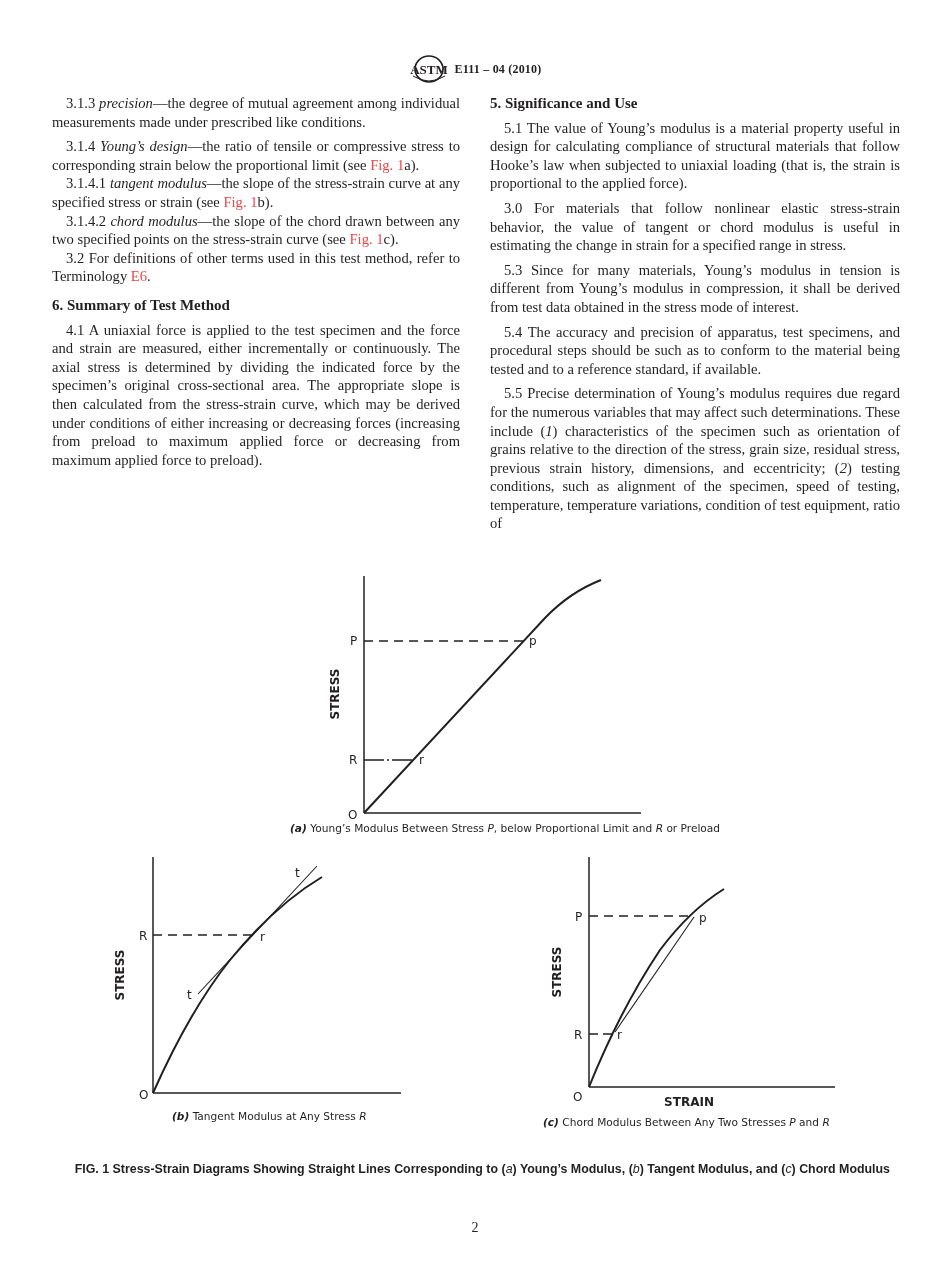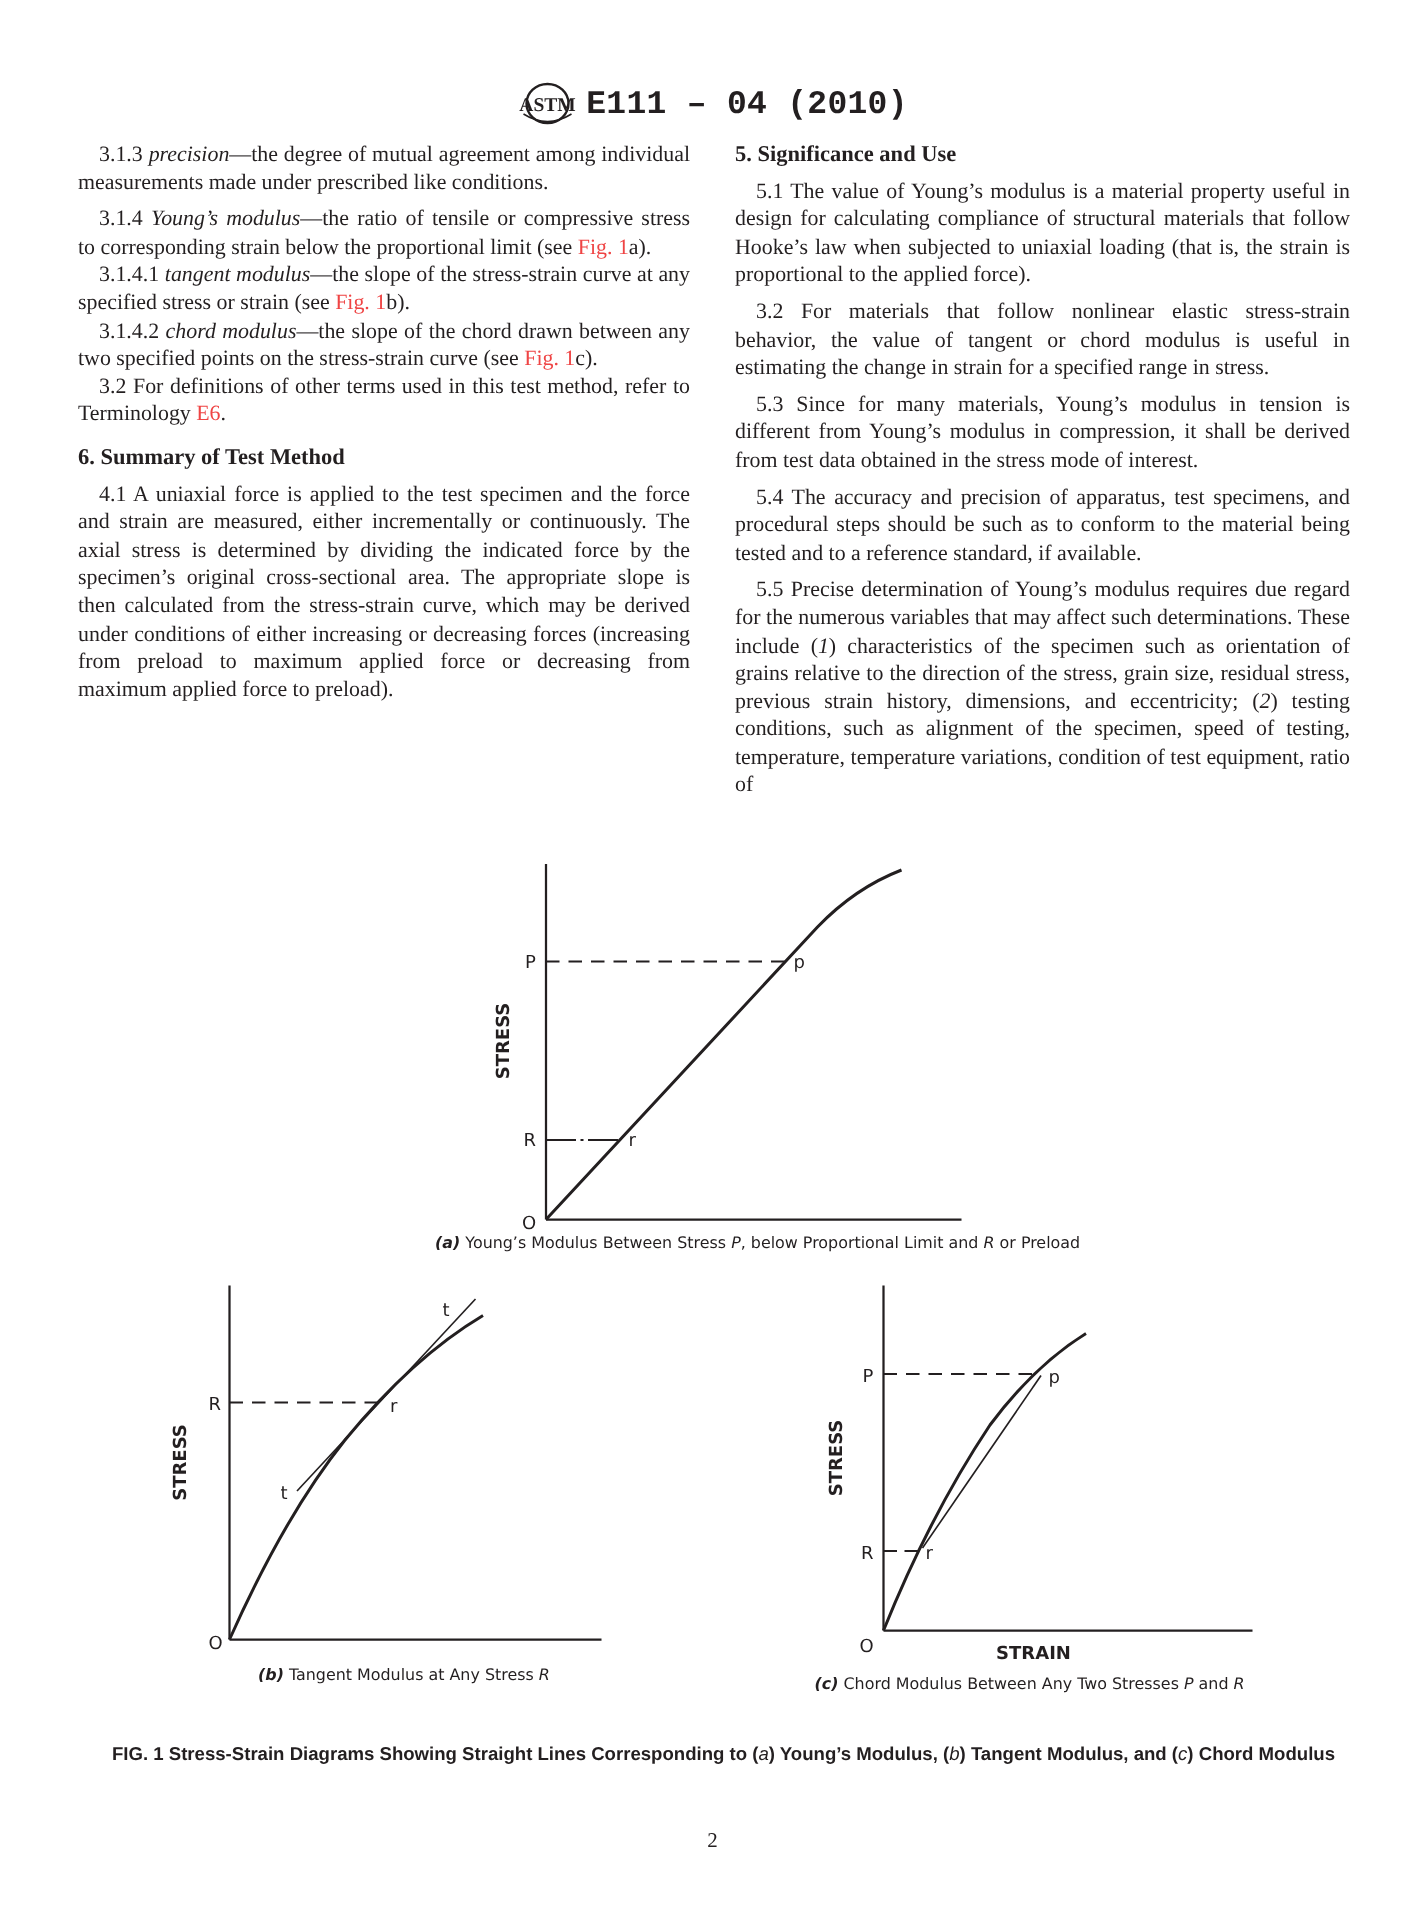--- a/index.html
+++ b/index.html
@@ -1,21 +1,21 @@
 <!DOCTYPE html>
 <html><head>
 <meta charset="utf-8">
 <style>
   html, body { margin: 0; padding: 0; background: #ffffff; }
   body { width: 950px; height: 1272px; position: relative; overflow: hidden; color: #231f20; }
   .page { position: absolute; left: 0; top: 0; width: 950px; height: 1209px; }
   .header { position: absolute; top: 54px; left: 0; width: 950px; text-align: center; }
   .header-inner { display: inline-flex; align-items: center; gap: 6px; }
   .logo { width: 40px; height: 30px; display: inline-block; }
-  .std-id { font-family: Liberation Mono, monospace; font-weight: bold; font-size: 22px; letter-spacing: 0.2px; }
+  .std-id { font-family: Liberation Serif, serif; font-weight: bold; font-size: 12px; letter-spacing: 0.2px; }
   .col { position: absolute; top: 94px; font-family: "Liberation Serif", serif; font-size: 14.6px; line-height: 18.6px; text-align: justify; }
   .col-left { left: 52px; width: 408px; }
   .col-right { left: 490px; width: 410px; }
   .para { margin: 0; text-indent: 14px; }
   .para.gap { margin-top: 6px; }
   .heading { margin: 10px 0 6px 0; font-weight: bold; font-size: 15px; text-indent: 0; }
   .heading.first { margin-top: 0; }
   .term { font-style: italic; margin-top: 28px; }
   .xref { color: #ef4444; }
   .figs { position: absolute; left: 0; top: 0; width: 950px; height: 1272px; }
@@ -41,39 +41,39 @@
       </svg>
       <span class="std-id">E111 – 04 (2010)</span>
     </div>
   </div>
 
   <div class="col col-left">
     <p class="para">
       <span>3.1.3 </span><span class="term">precision</span><span>—the degree of mutual agreement among individual measurements made under prescribed like conditions.</span>
     </p>
     <p class="para gap">
-      <span>3.1.4 </span><span class="term">Young’s modulus</span><span>—the ratio of tensile or compressive stress to corresponding strain below the proportional limit (see </span><span class="xref">Fig. 1</span><span>a).</span>
+      <span>3.1.4 </span><span class="term">Young’s design</span><span>—the ratio of tensile or compressive stress to corresponding strain below the proportional limit (see </span><span class="xref">Fig. 1</span><span>a).</span>
     </p>
     <p class="para">
       <span>3.1.4.1 </span><span class="term">tangent modulus</span><span>—the slope of the stress-strain curve at any specified stress or strain (see </span><span class="xref">Fig. 1</span><span>b).</span>
     </p>
     <p class="para">
       <span>3.1.4.2 </span><span class="term">chord modulus</span><span>—the slope of the chord drawn between any two specified points on the stress-strain curve (see </span><span class="xref">Fig. 1</span><span>c).</span>
     </p>
     <p class="para">
       <span>3.2 For definitions of other terms used in this test method, refer to Terminology </span><span class="xref">E6</span><span>.</span>
     </p>
     <p class="heading">6. Summary of Test Method</p>
     <p class="para">4.1 A uniaxial force is applied to the test specimen and the force and strain are measured, either incrementally or continuously. The axial stress is determined by dividing the indicated force by the specimen’s original cross-sectional area. The appropriate slope is then calculated from the stress-strain curve, which may be derived under conditions of either increasing or decreasing forces (increasing from preload to maximum applied force or decreasing from maximum applied force to preload).</p>
   </div>
 
   <div class="col col-right">
     <p class="heading first">5. Significance and Use</p>
     <p class="para">5.1 The value of Young’s modulus is a material property useful in design for calculating compliance of structural materials that follow Hooke’s law when subjected to uniaxial loading (that is, the strain is proportional to the applied force).</p>
-    <p class="para gap">3.2 For materials that follow nonlinear elastic stress-strain behavior, the value of tangent or chord modulus is useful in estimating the change in strain for a specified range in stress.</p>
+    <p class="para gap">3.0 For materials that follow nonlinear elastic stress-strain behavior, the value of tangent or chord modulus is useful in estimating the change in strain for a specified range in stress.</p>
     <p class="para gap">5.3 Since for many materials, Young’s modulus in tension is different from Young’s modulus in compression, it shall be derived from test data obtained in the stress mode of interest.</p>
     <p class="para gap">5.4 The accuracy and precision of apparatus, test specimens, and procedural steps should be such as to conform to the material being tested and to a reference standard, if available.</p>
     <p class="para gap">
       <span>5.5 Precise determination of Young’s modulus requires due regard for the numerous variables that may affect such determinations. These include (</span><i>1</i><span>) characteristics of the specimen such as orientation of grains relative to the direction of the stress, grain size, residual stress, previous strain history, dimensions, and eccentricity; (</span><i>2</i><span>) testing conditions, such as alignment of the specimen, speed of testing, temperature, temperature variations, condition of test equipment, ratio of</span>
     </p>
   </div>
 
   <div class="figs">
     <svg width="950" height="1272" viewBox="0 0 950 1272">
 

